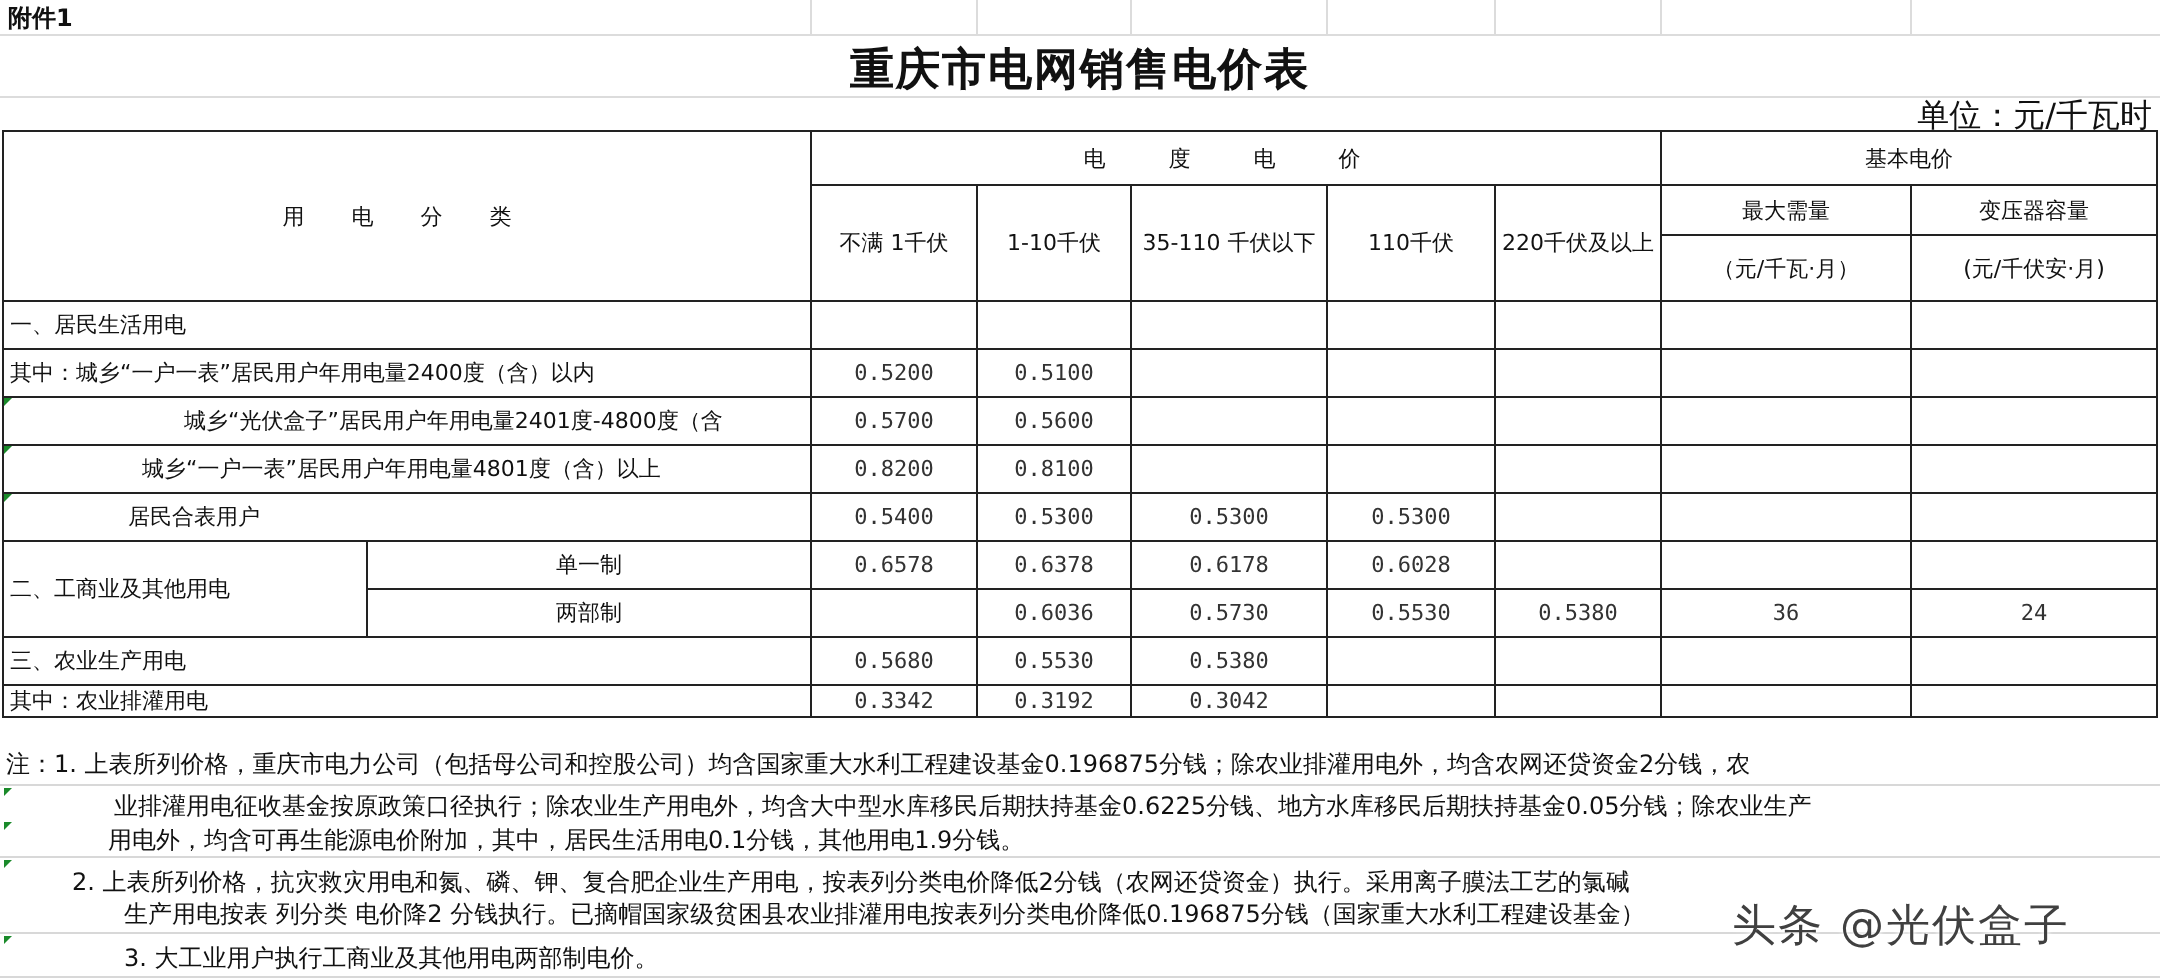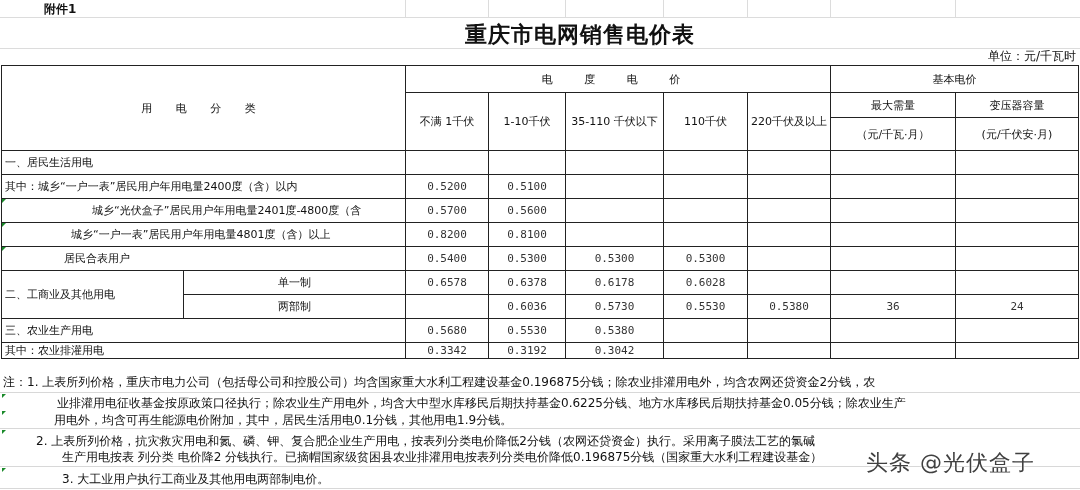--- a/index.html
+++ b/index.html
@@ -1,24 +1,24 @@
 <!DOCTYPE html>
 <html><head>
 <meta charset="utf-8">
 <style>
   html, body { margin:0; padding:0; background:#fff; }
   body { width:1080px; height:490px; position:relative; overflow:hidden;
          font-family:"DejaVu Sans", "Liberation Sans", sans-serif; color:#111; }
-  .abs { position:absolute; box-sizing:border-box;margin-left:40px; }
+  .abs { position:absolute; box-sizing:border-box; }
   .gridline-h { position:absolute; left:0; height:1px; background:#dcdcdc; }
   .gridline-v { position:absolute; top:0; width:1px; background:#dcdcdc; }
   .attach { left:4px; top:1px; font-size:12px; font-weight:bold; }
   .title { left:0; width:1080px; top:20px; text-align:center; font-family:"DejaVu Serif", "Liberation Serif", serif;
            font-size:22px; font-weight:bold; letter-spacing:1px; }
-  .unit { right:4px; top:48px; font-size:12px; }
+  .unit { right:4px; top:48px; font-size:16px; }
   table.prices { position:absolute; left:1px; top:65px; border-collapse:collapse; table-layout:fixed; }
   table.prices td { border:1px solid #222; font-size:11px; padding:0 3px; box-sizing:border-box;
                     white-space:nowrap; overflow:hidden; }
   table.prices td.c { text-align:center; }
   table.prices td.num { text-align:center; font-family:"DejaVu Sans Mono", "Liberation Mono", monospace; font-size:11px; color:#333; }
   table.prices td.hdr { text-align:center; font-weight:normal; white-space:normal; line-height:15px; }
   .spaced { letter-spacing:10px; }
   .spaced2 { letter-spacing:14px; }
   .note-line { position:absolute; font-size:12px; white-space:nowrap; font-family:"DejaVu Sans", sans-serif;text-align:center; }
   .note-sep { position:absolute; left:0; width:1080px; height:1px; background:#d8d8d8; }

